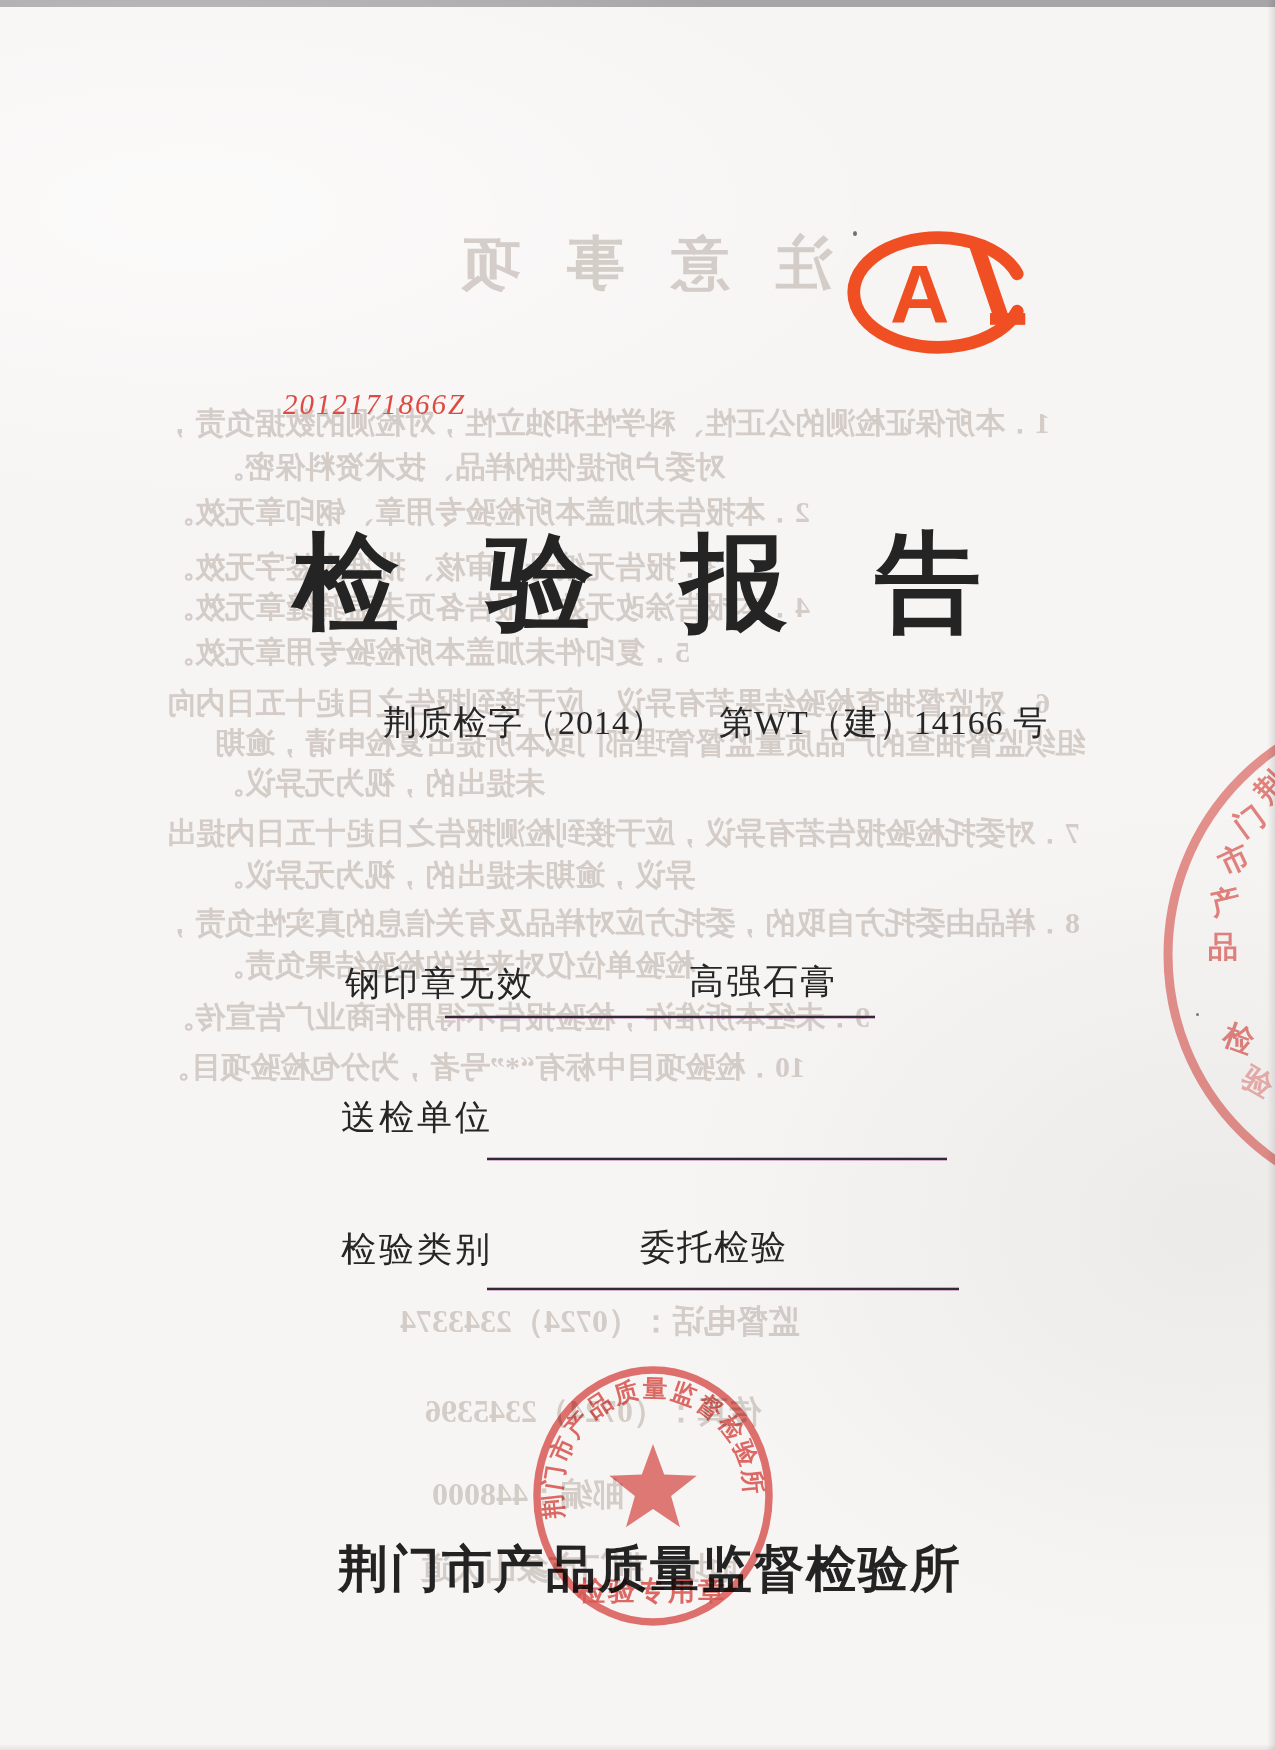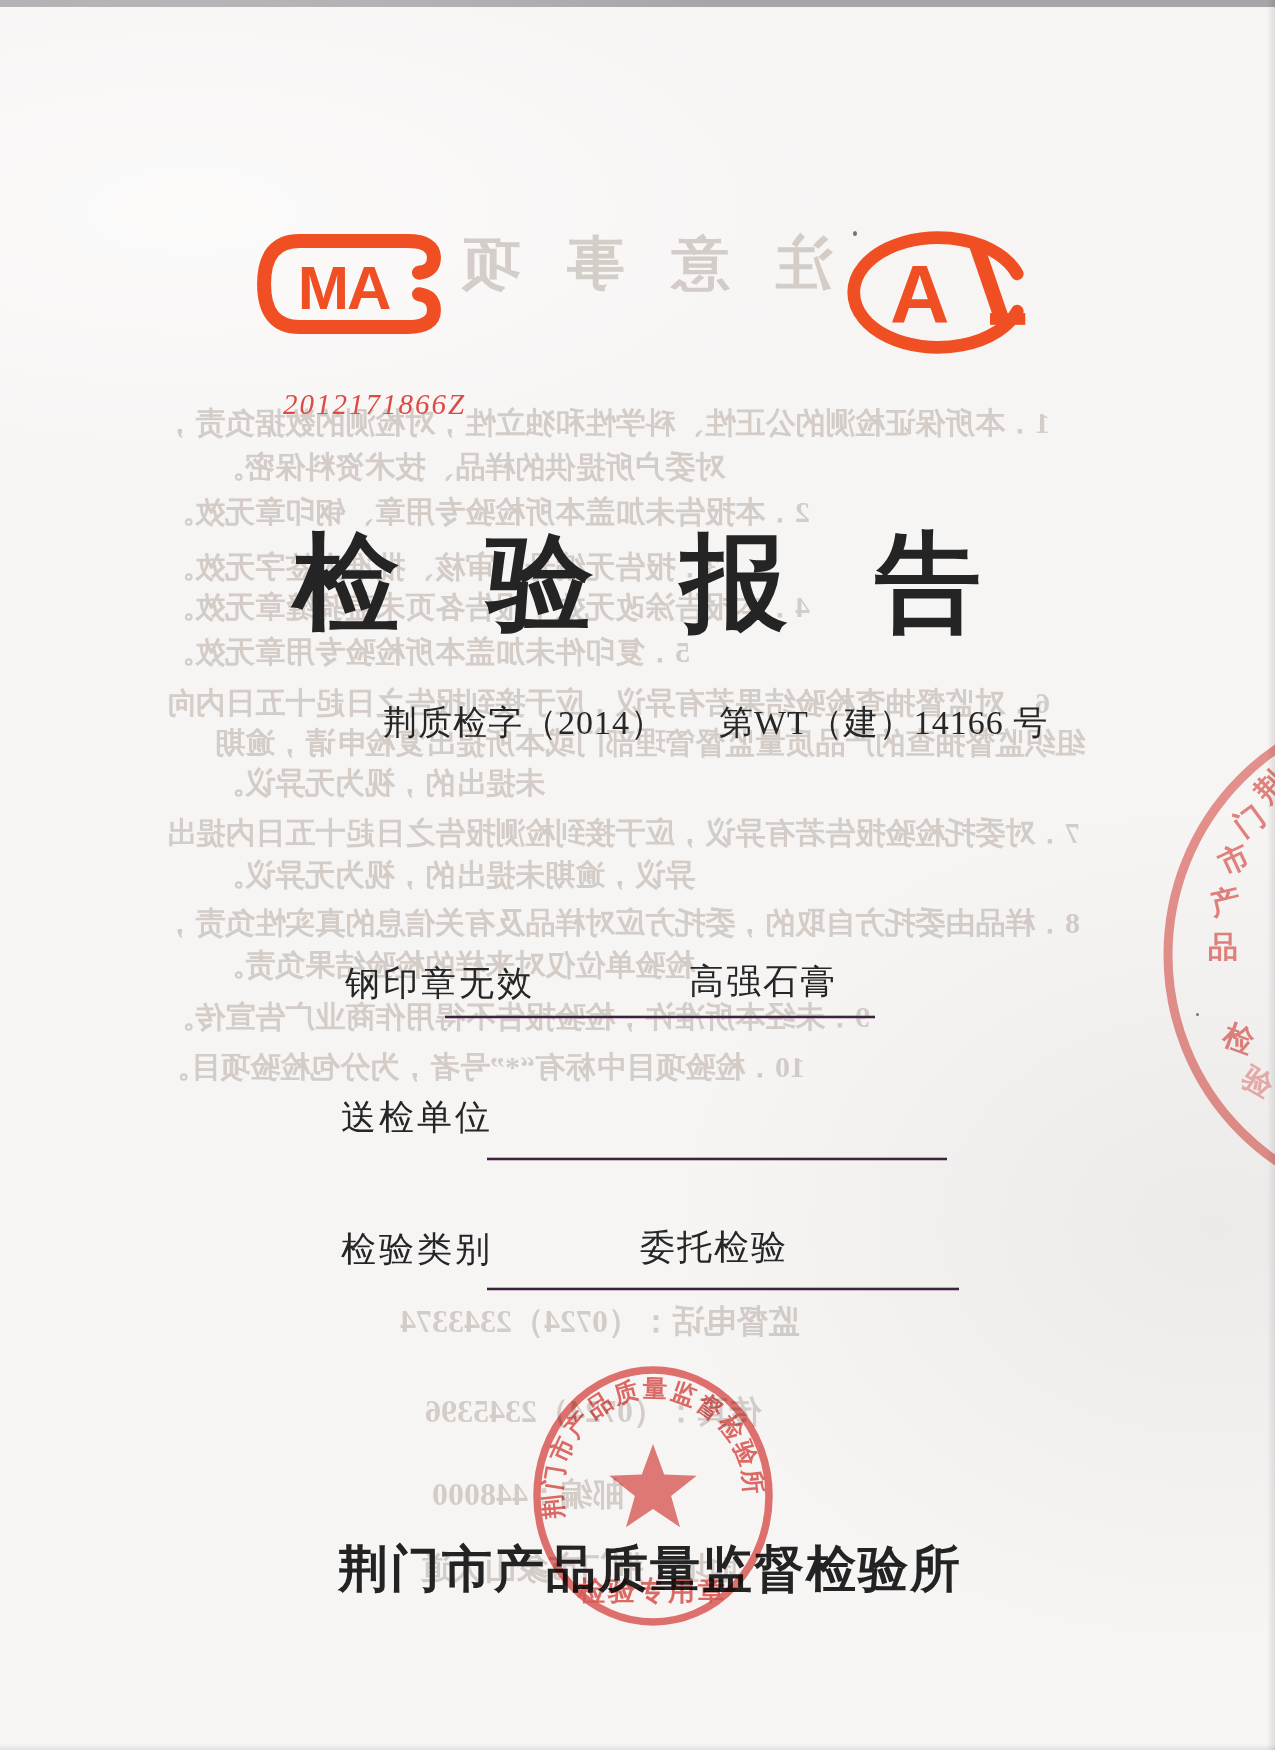--- a/index.html
+++ b/index.html
@@ -86,26 +86,20 @@
       <span class="bleed-line" style="left: 165px; top: 908px; font-size: 30px;">8．样品由委托方自取的，委托方应对样品及有关信息的真实性负责，</span>
       <span class="bleed-line" style="left: 215px; top: 950px; font-size: 30px;">检验单位仅对来样的检验结果负责。</span>
       <span class="bleed-line" style="left: 165px; top: 1002px; font-size: 30px;">9．未经本所准许，检验报告不得用作商业广告宣传。</span>
       <span class="bleed-line" style="left: 160px; top: 1052px; font-size: 30px;">10．检验项目中标有“*”号者，为分包检验项目。</span>
       <span class="bleed-line" style="left: 400px; top: 1305px; font-size: 32px;">监督电话：（0724）2343374</span>
       <span class="bleed-line" style="left: 425px; top: 1395px; font-size: 32px;">传真：（0724）2345396</span>
       <span class="bleed-line" style="left: 432px; top: 1478px; font-size: 32px;">邮编：448000</span>
       <span class="bleed-line" style="left: 420px; top: 1552px; font-size: 32px;">地址：荆门市象山大道</span>
     </div>
 
-  <div class="logo logo-cma">
-    <svg viewBox="0 0 210 120" width="208" height="112">
-      <path d="M 180 48 Q 196 46 196 32 Q 196 14 168 14 L 52 14 Q 14 14 14 60 Q 14 106 52 106 L 168 106 Q 196 106 196 88 Q 196 73 180 71" fill="none" stroke="#f04f23" stroke-width="15" stroke-linecap="round" stroke-linejoin="round"></path>
-      <text x="50" y="87" font-family="Liberation Sans, sans-serif" font-weight="bold" font-size="66" fill="#f04f23" letter-spacing="-2">MA</text>
-    </svg>
-  </div>
 
   <div class="logo logo-cal">
     <svg viewBox="0 0 200 135" width="196" height="134">
       <path d="M 177.8 47.9 A 86 56 0 1 0 177.8 86.1" fill="none" stroke="#f04f23" stroke-width="13" stroke-linecap="round"></path>
       <text x="48" y="97" font-family="Liberation Sans, sans-serif" font-weight="bold" font-size="84" fill="#f04f23">A</text>
       <polygon points="128,18 144,18 172,100 156,100" fill="#f04f23"></polygon>
       <rect x="150" y="88" width="36" height="12" fill="#f04f23"></rect>
     </svg>
   </div>
 

